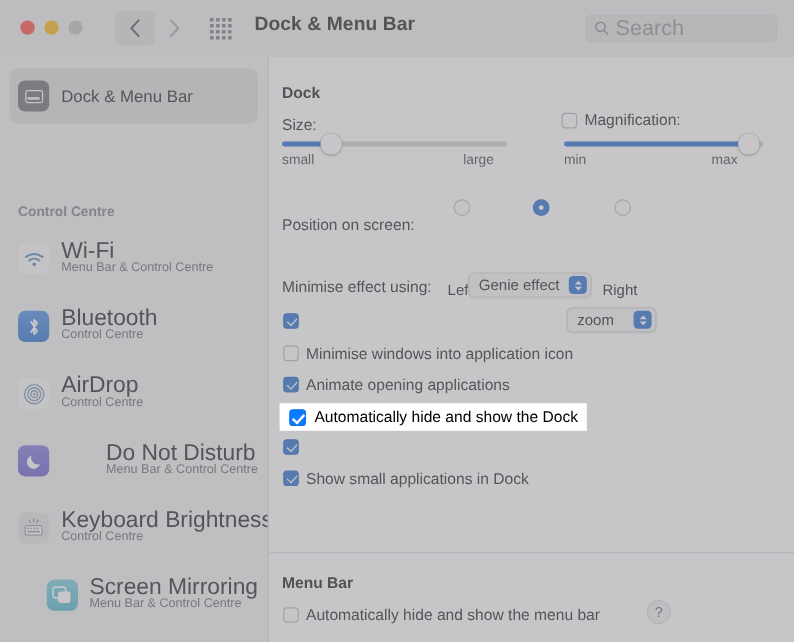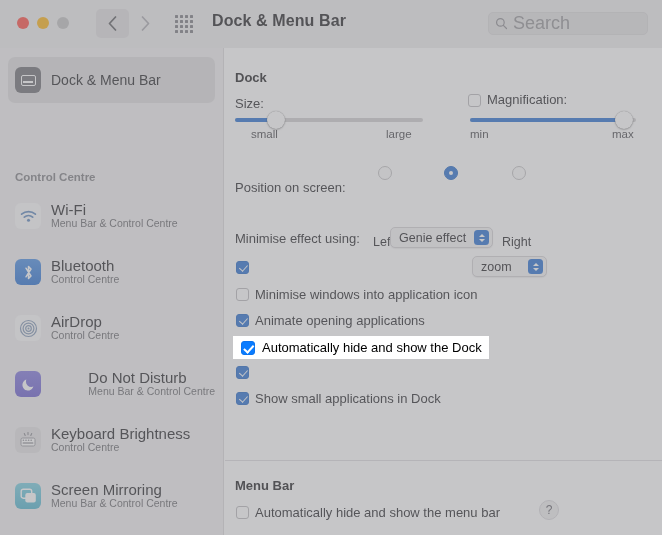--- a/index.html
+++ b/index.html
@@ -149,21 +149,21 @@
     flex: none;
     margin-right: 10px;
     position: relative;
     display: flex;
     align-items: center;
     justify-content: center;
     overflow: hidden;
   }
   .sb-text { min-width: 0; }
   .sb-title {
-    font-size: 15px;
+    font-size: 19px;
     color: #3d3d40;
     line-height: 15px;
     white-space: nowrap;
   }
   .sb-sub {
     font-size: 10.5px;
     color: #79797d;
     line-height: 13px;
     white-space: nowrap;
   }
@@ -534,21 +534,21 @@
               <rect x="4.6" y="11.3" width="10.8" height="1.5" rx="0.5"></rect>
             </g>
           </svg>
         </div>
         <div class="sb-text">
           <div class="sb-title">Keyboard Brightness</div>
           <div class="sb-sub">Control Centre</div>
         </div>
       </div>
 
-      <div class="sb-row" style="top:425px;">
+      <div class="sb-row" style="top:425px;justify-content:flex-end;">
         <div class="sb-icon ic-mirror">
           <svg width="17" height="16" viewBox="0 0 17 16">
             <rect x="1.2" y="1.2" width="10.5" height="9" rx="2" stroke="#ffffff" stroke-width="1.4" fill="none"></rect>
             <rect x="5.3" y="5" width="10.5" height="9.5" rx="2" fill="#ffffff"></rect>
           </svg>
         </div>
         <div class="sb-text">
           <div class="sb-title">Screen Mirroring</div>
           <div class="sb-sub">Menu Bar &amp; Control Centre</div>
         </div>
@@ -563,31 +563,31 @@
 
     <div class="main">
 
       <div class="sec-title" style="left:10px; top:22px;">Dock</div>
 
       <div class="lbl" style="left:10px; top:48px;">Size:</div>
       <div class="slider" style="left:10px; top:70px; width:188px;">
         <div class="fill" style="width:22%;"></div>
         <div class="knob" style="left:calc(22% - 9px);"></div>
       </div>
-      <div class="lbl small" style="left:26px; top:80px;">small</div>
+      <div class="lbl small" style="left:10px; top:80px;">small</div>
       <div class="lbl small" style="left:161px; top:80px;">large</div>
 
       <div class="cb off" style="left:243px; top:46px;"></div>
       <div class="lbl" style="left:262px; top:44px;">Magnification:</div>
       <div class="slider" style="left:245px; top:70px; width:166px;">
         <div class="fill" style="width:93%;"></div>
         <div class="knob" style="left:calc(93% - 9px);"></div>
       </div>
       <div class="lbl small" style="left:245px; top:80px;">min</div>
-      <div class="lbl small" style="left:387px; top:80px;">max</div>
+      <div class="lbl small" style="left:368px; top:80px;">max</div>
 
       <div class="lbl" style="left:10px; top:132px;">Position on screen:</div>
 
       <div class="radio" style="left:153px; top:118px;"></div>
       <div class="lbl small" style="left:148px; top:187px; font-size:12.5px; color:#3d3d40;">Left</div>
 
       <div class="radio on" style="left:219px; top:118px;"></div>
       <div class="lbl small" style="left:202px; top:187px; font-size:12.5px; color:#3d3d40;">Bottom</div>
 
       <div class="radio" style="left:287px; top:118px;"></div>

